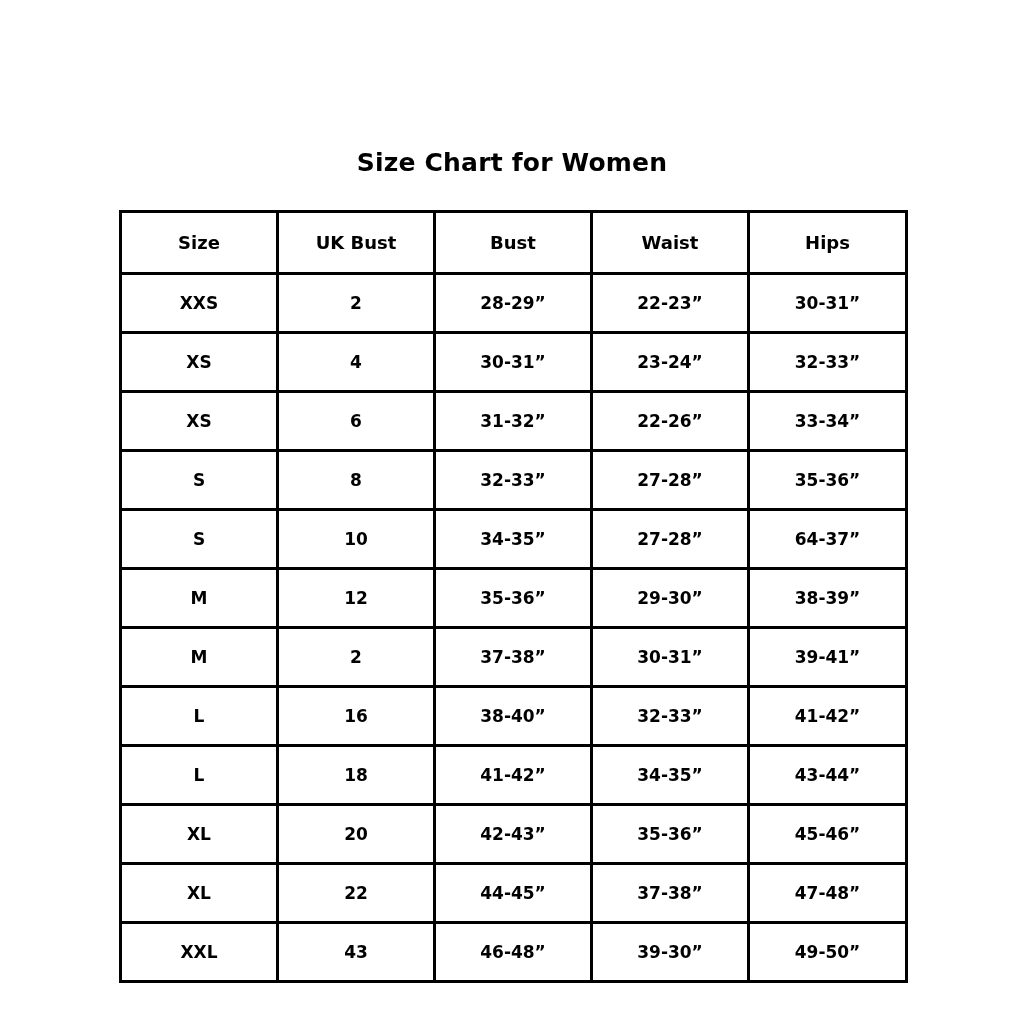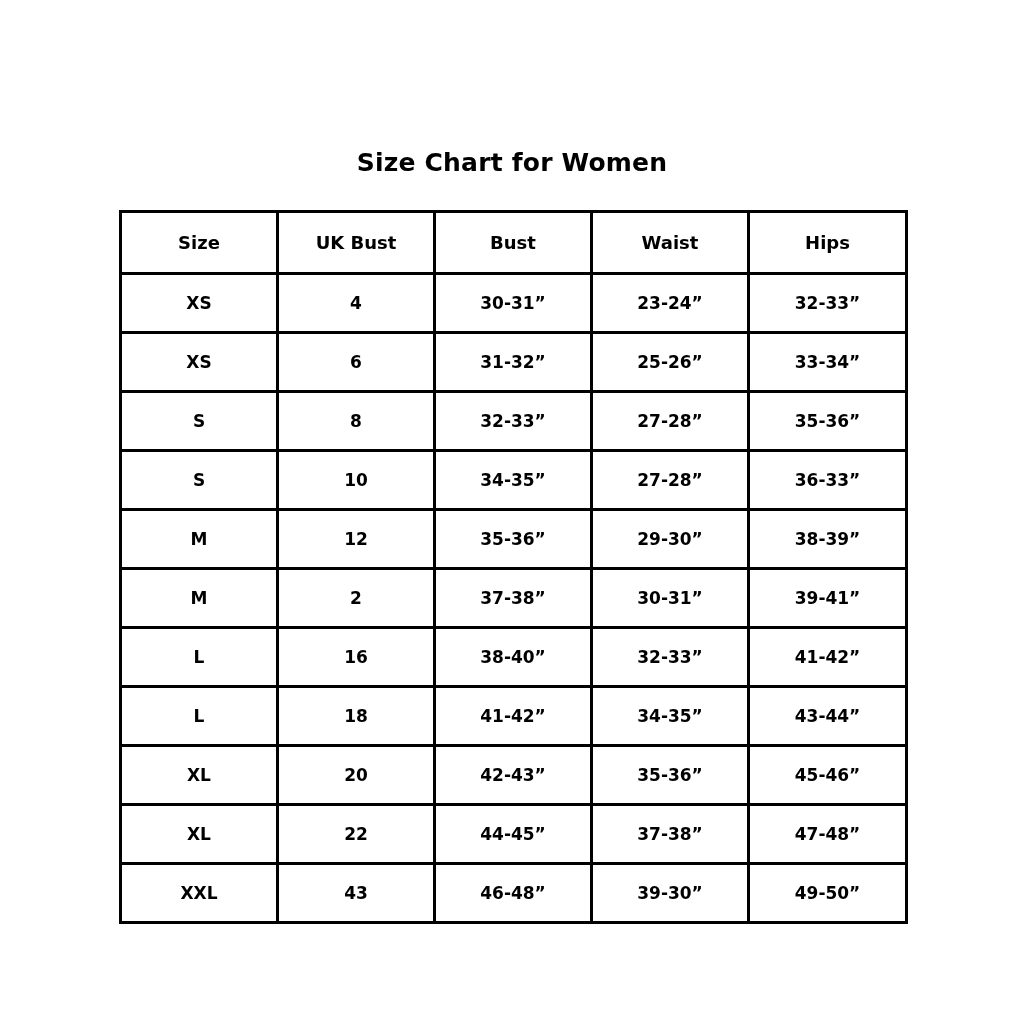--- a/index.html
+++ b/index.html
@@ -82,46 +82,53 @@
         <tr>
           <th>Size</th>
           <th>UK Bust</th>
           <th>Bust</th>
           <th>Waist</th>
           <th>Hips</th>
         </tr>
       </thead>
       <tbody>
         <tr>
+          <td>XXS</td>
+          <td>2</td>
+          <td>28-29”</td>
+          <td>22-23”</td>
+          <td>30-31”</td>
+        </tr>
+        <tr>
           <td>XS</td>
           <td>4</td>
           <td>30-31”</td>
           <td>23-24”</td>
           <td>32-33”</td>
         </tr>
         <tr>
           <td>XS</td>
           <td>6</td>
           <td>31-32”</td>
-          <td>25-26”</td>
+          <td>22-26”</td>
           <td>33-34”</td>
         </tr>
         <tr>
           <td>S</td>
           <td>8</td>
           <td>32-33”</td>
           <td>27-28”</td>
           <td>35-36”</td>
         </tr>
         <tr>
           <td>S</td>
           <td>10</td>
           <td>34-35”</td>
           <td>27-28”</td>
-          <td>36-33”</td>
+          <td>64-37”</td>
         </tr>
         <tr>
           <td>M</td>
           <td>12</td>
           <td>35-36”</td>
           <td>29-30”</td>
           <td>38-39”</td>
         </tr>
         <tr>
           <td>M</td>

